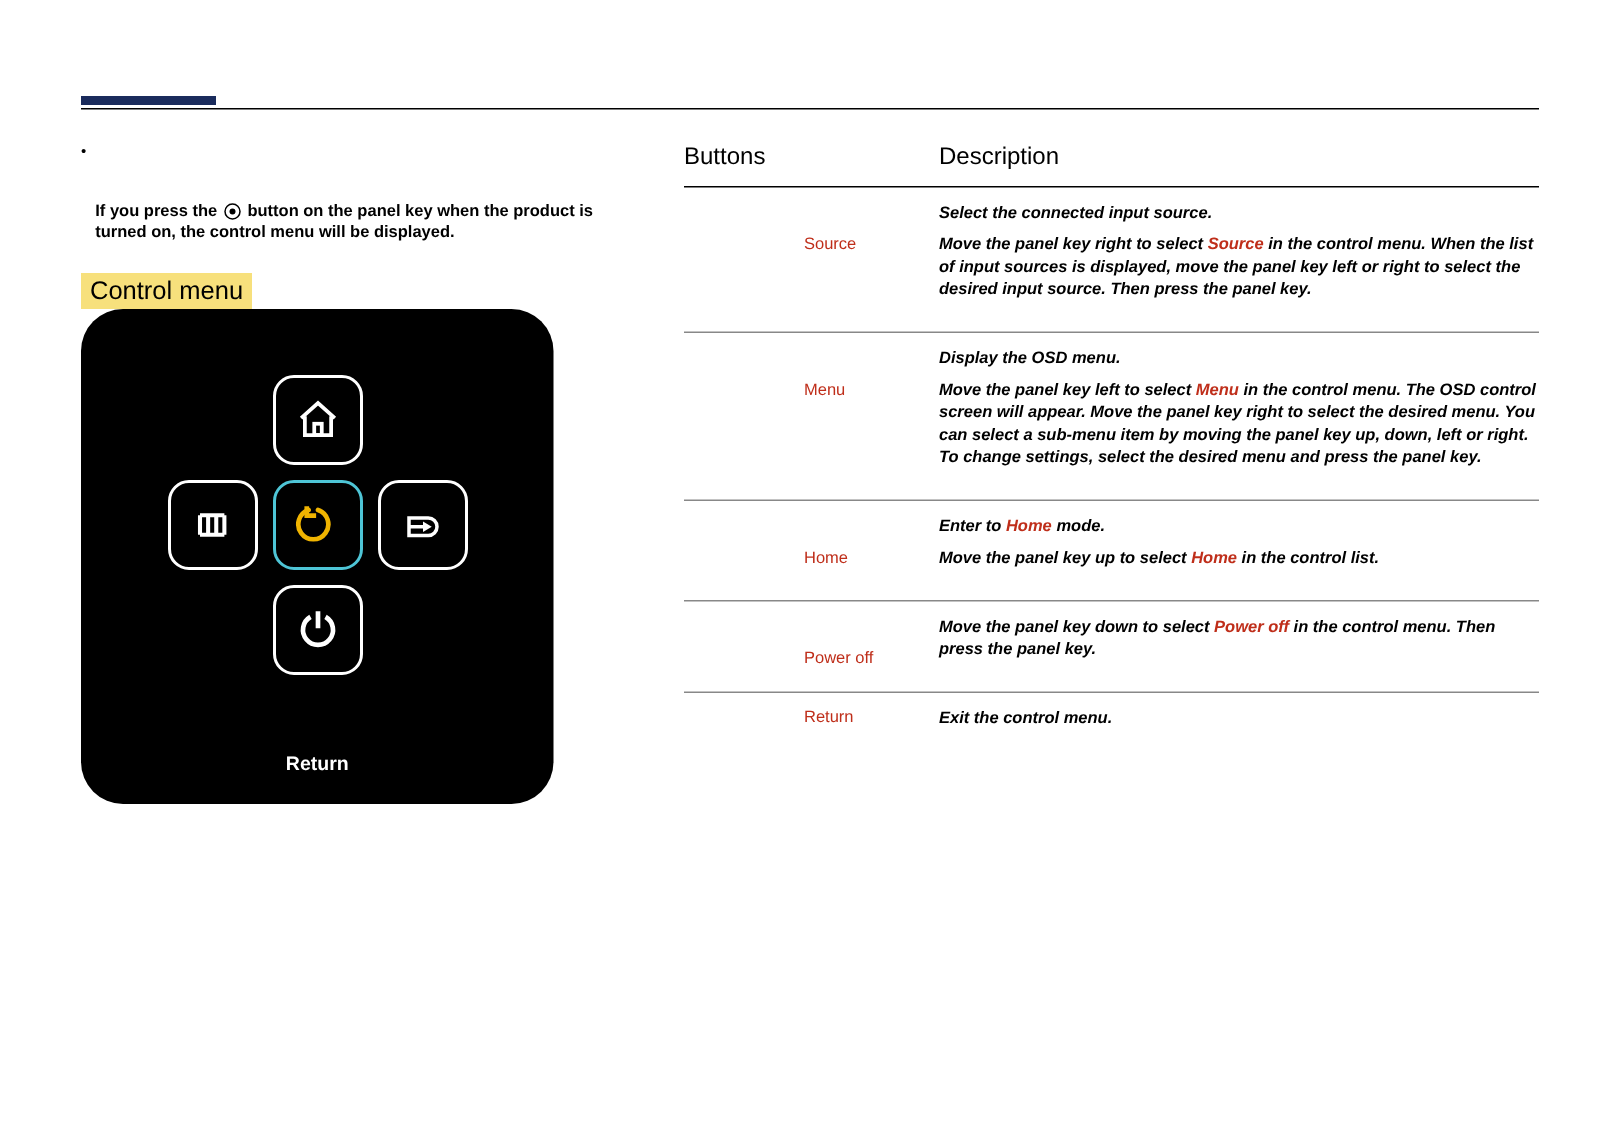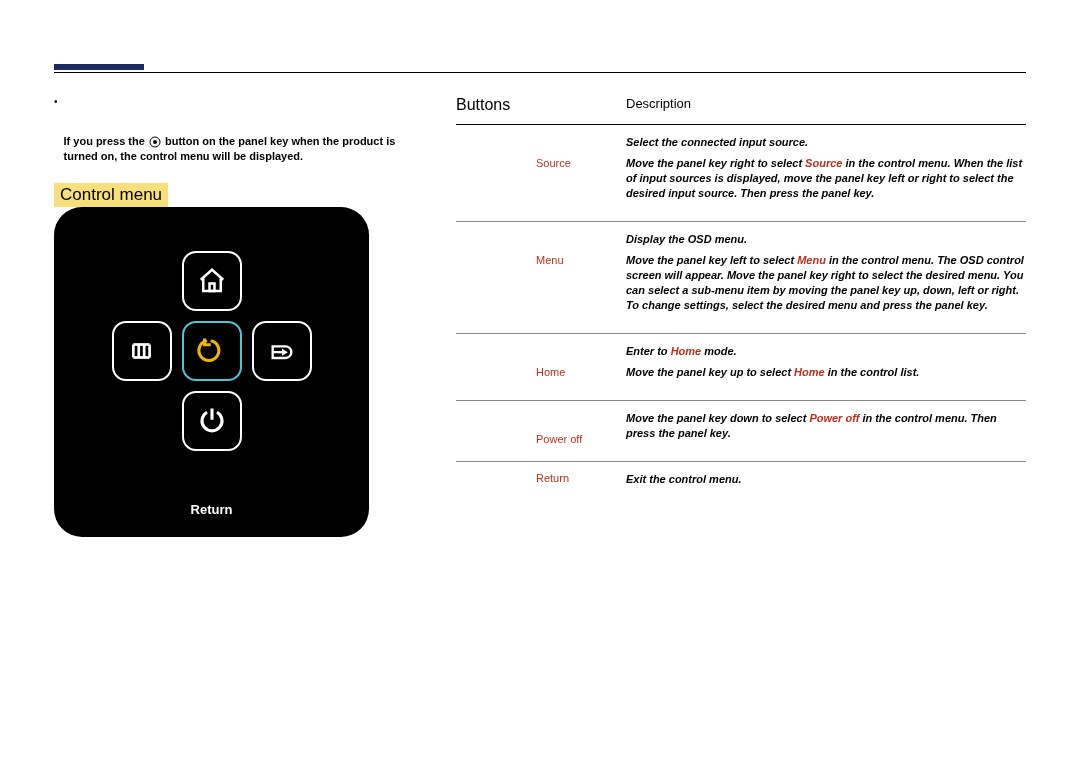--- a/index.html
+++ b/index.html
@@ -93,21 +93,21 @@
     top: 96px;
     width: 570px;
   }
   .table { width: 100%; }
   .thead {
     display: flex;
     border-bottom: 1px solid #000;
     padding-bottom: 10px;
   }
   .th-buttons { width: 170px; font-size: 16px; font-weight: 400; }
-  .th-desc    { flex: 1;      font-size: 13px; font-weight: 400; }
+  .th-desc    { flex: 1;      font-size: 16px; font-weight: 400; }
   .trow {
     display: flex;
     border-bottom: 1px solid #888;
     padding: 10px 0 14px 0;
   }
   .trow:last-child { border-bottom: none; }
   .td-btn {
     width: 170px;
     padding-left: 80px;
     padding-top: 22px;

